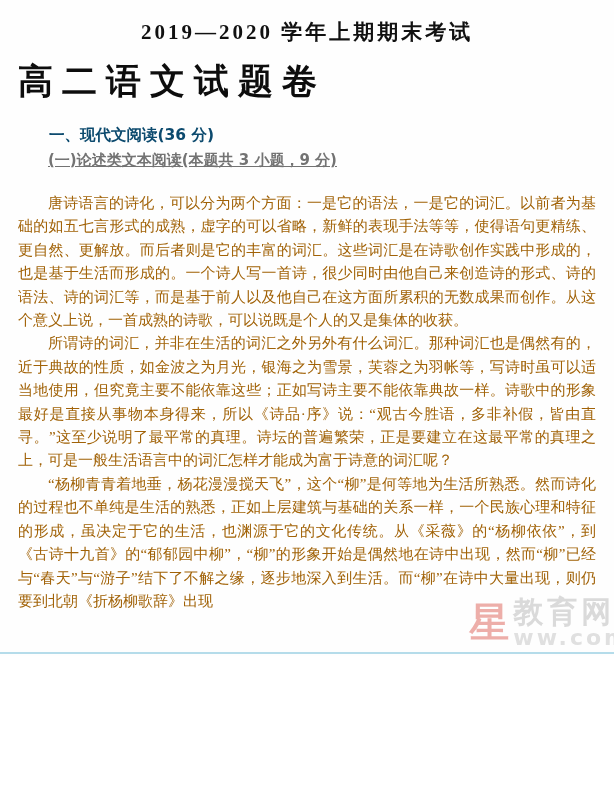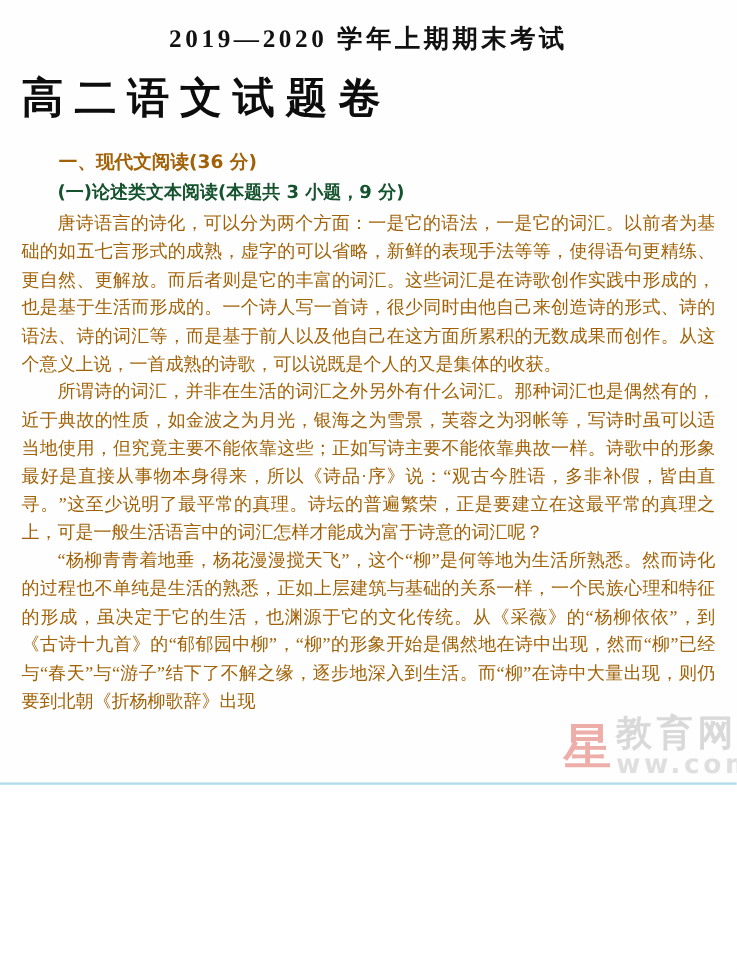--- a/index.html
+++ b/index.html
@@ -40,30 +40,31 @@
     text-align: justify;
     text-indent: 2em;
     color: #161616;
     margin: 0 0 26px 0;
   }
   .sec-heading {
     font-size: 15.5px;
     font-weight: bold;
     text-indent: 2em;
     margin: 0 0 5px 0;
-    color: #a16207;
+    color: #0c4a6e;
     font-family: "DejaVu Sans", sans-serif;
   }
   .sub-heading {
     font-size: 15px;
     font-weight: bold;
     text-indent: 2em;
-    margin: 0 0 6px 0;
-    color: #14532d;
+    margin: 0 0 22px 0;
+    color: #737373;
     font-family: "DejaVu Sans", sans-serif;
+    text-decoration: underline;
   }
   .article p {
     font-size: 15px;
     line-height: 23.4px;
     text-align: justify;
     text-indent: 2em;
     margin: 0;
     color: #a16207;
     font-family: "Liberation Serif", serif;
   }

